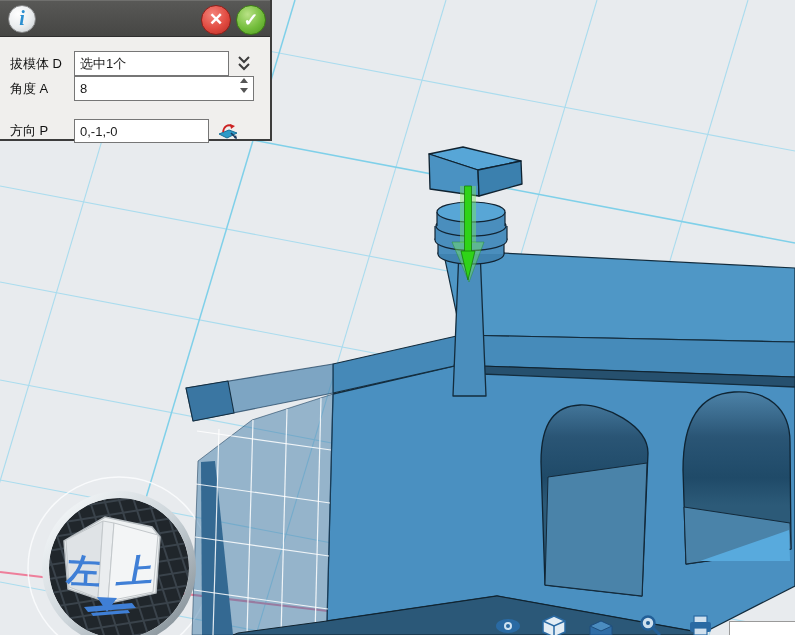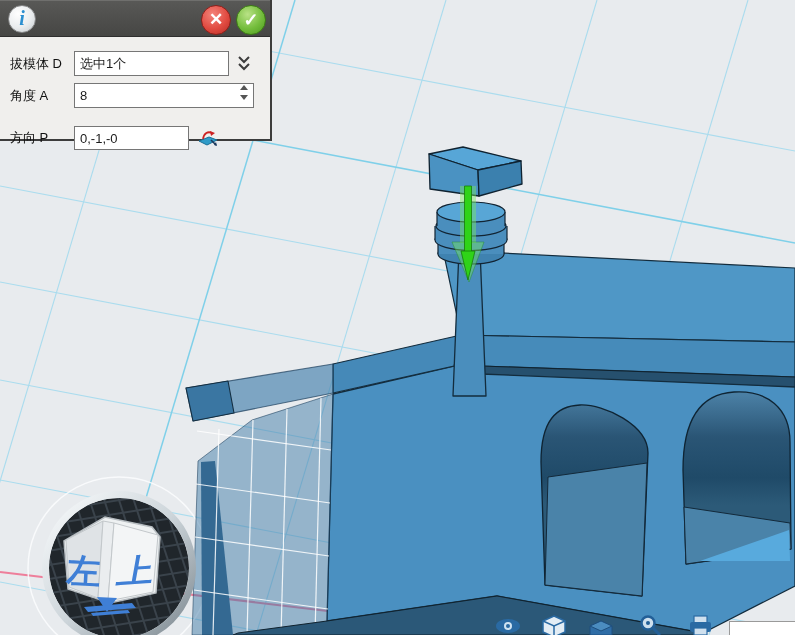--- a/index.html
+++ b/index.html
@@ -16,25 +16,25 @@
               background:radial-gradient(circle at 35% 30%, #ffffff 0%, #e9ecee 55%, #c4c9cc 100%);
               border:1px solid #88898a;box-sizing:border-box;
               color:#2b8fd0;font:italic bold 20px "Liberation Serif", serif;text-align:center;line-height:25px;}
   .tb-btn{position:absolute;top:4px;width:30px;height:30px;border-radius:50%;text-align:center;
           color:#fff;font-weight:bold;cursor:default;box-sizing:border-box;}
   .btn-close{left:201px;background:radial-gradient(circle at 38% 30%, #f4837a 0%, #e14b41 55%, #b52c24 100%);
              border:1px solid #8e1f1a;font-size:17px;line-height:28px;}
   .btn-ok{left:236px;background:radial-gradient(circle at 38% 30%, #b9e286 0%, #74bd3c 55%, #4c9a1f 100%);
           border:1px solid #3c7d14;font-size:18px;line-height:28px;}
   .drow{display:flex;align-items:center;margin-left:10px;}
-  .r1{margin-top:14px;} .r2{margin-top:7px;} .r3{margin-top:18px;}
+  .r1{margin-top:14px;} .r2{} .r3{margin-top:18px;}
   .dlabel{width:64px;font-size:13px;color:#111;flex:0 0 64px;}
   .dinput{height:25px;border:1px solid #767676;background:#fff;font-size:13px;color:#1a1a1a;
           padding:8px 5px;box-sizing:border-box;font-family:"Liberation Sans",sans-serif;}
-  .w1{width:155px;} .w3{width:115px;height:24px;}
+  .w1{width:155px;} .w3{width:135px;height:24px;}
   .spinwrap{position:relative;width:180px;height:25px;}
   .spinwrap .dinput{width:180px;height:25px;padding-right:22px;}
   .spin{position:absolute;right:4px;width:12px;height:10px;line-height:0;text-align:center;}
   .spin-up{top:2px;} .spin-dn{top:12px;}
   .spin i{display:inline-block;width:0;height:0;border-left:4px solid transparent;border-right:4px solid transparent;}
   .spin-up i{border-bottom:5px solid #555;}
   .spin-dn i{border-top:5px solid #555;}
   .chev{margin-left:7px;display:block;}
   .diricon{margin-left:8px;display:block;}
 </style>

